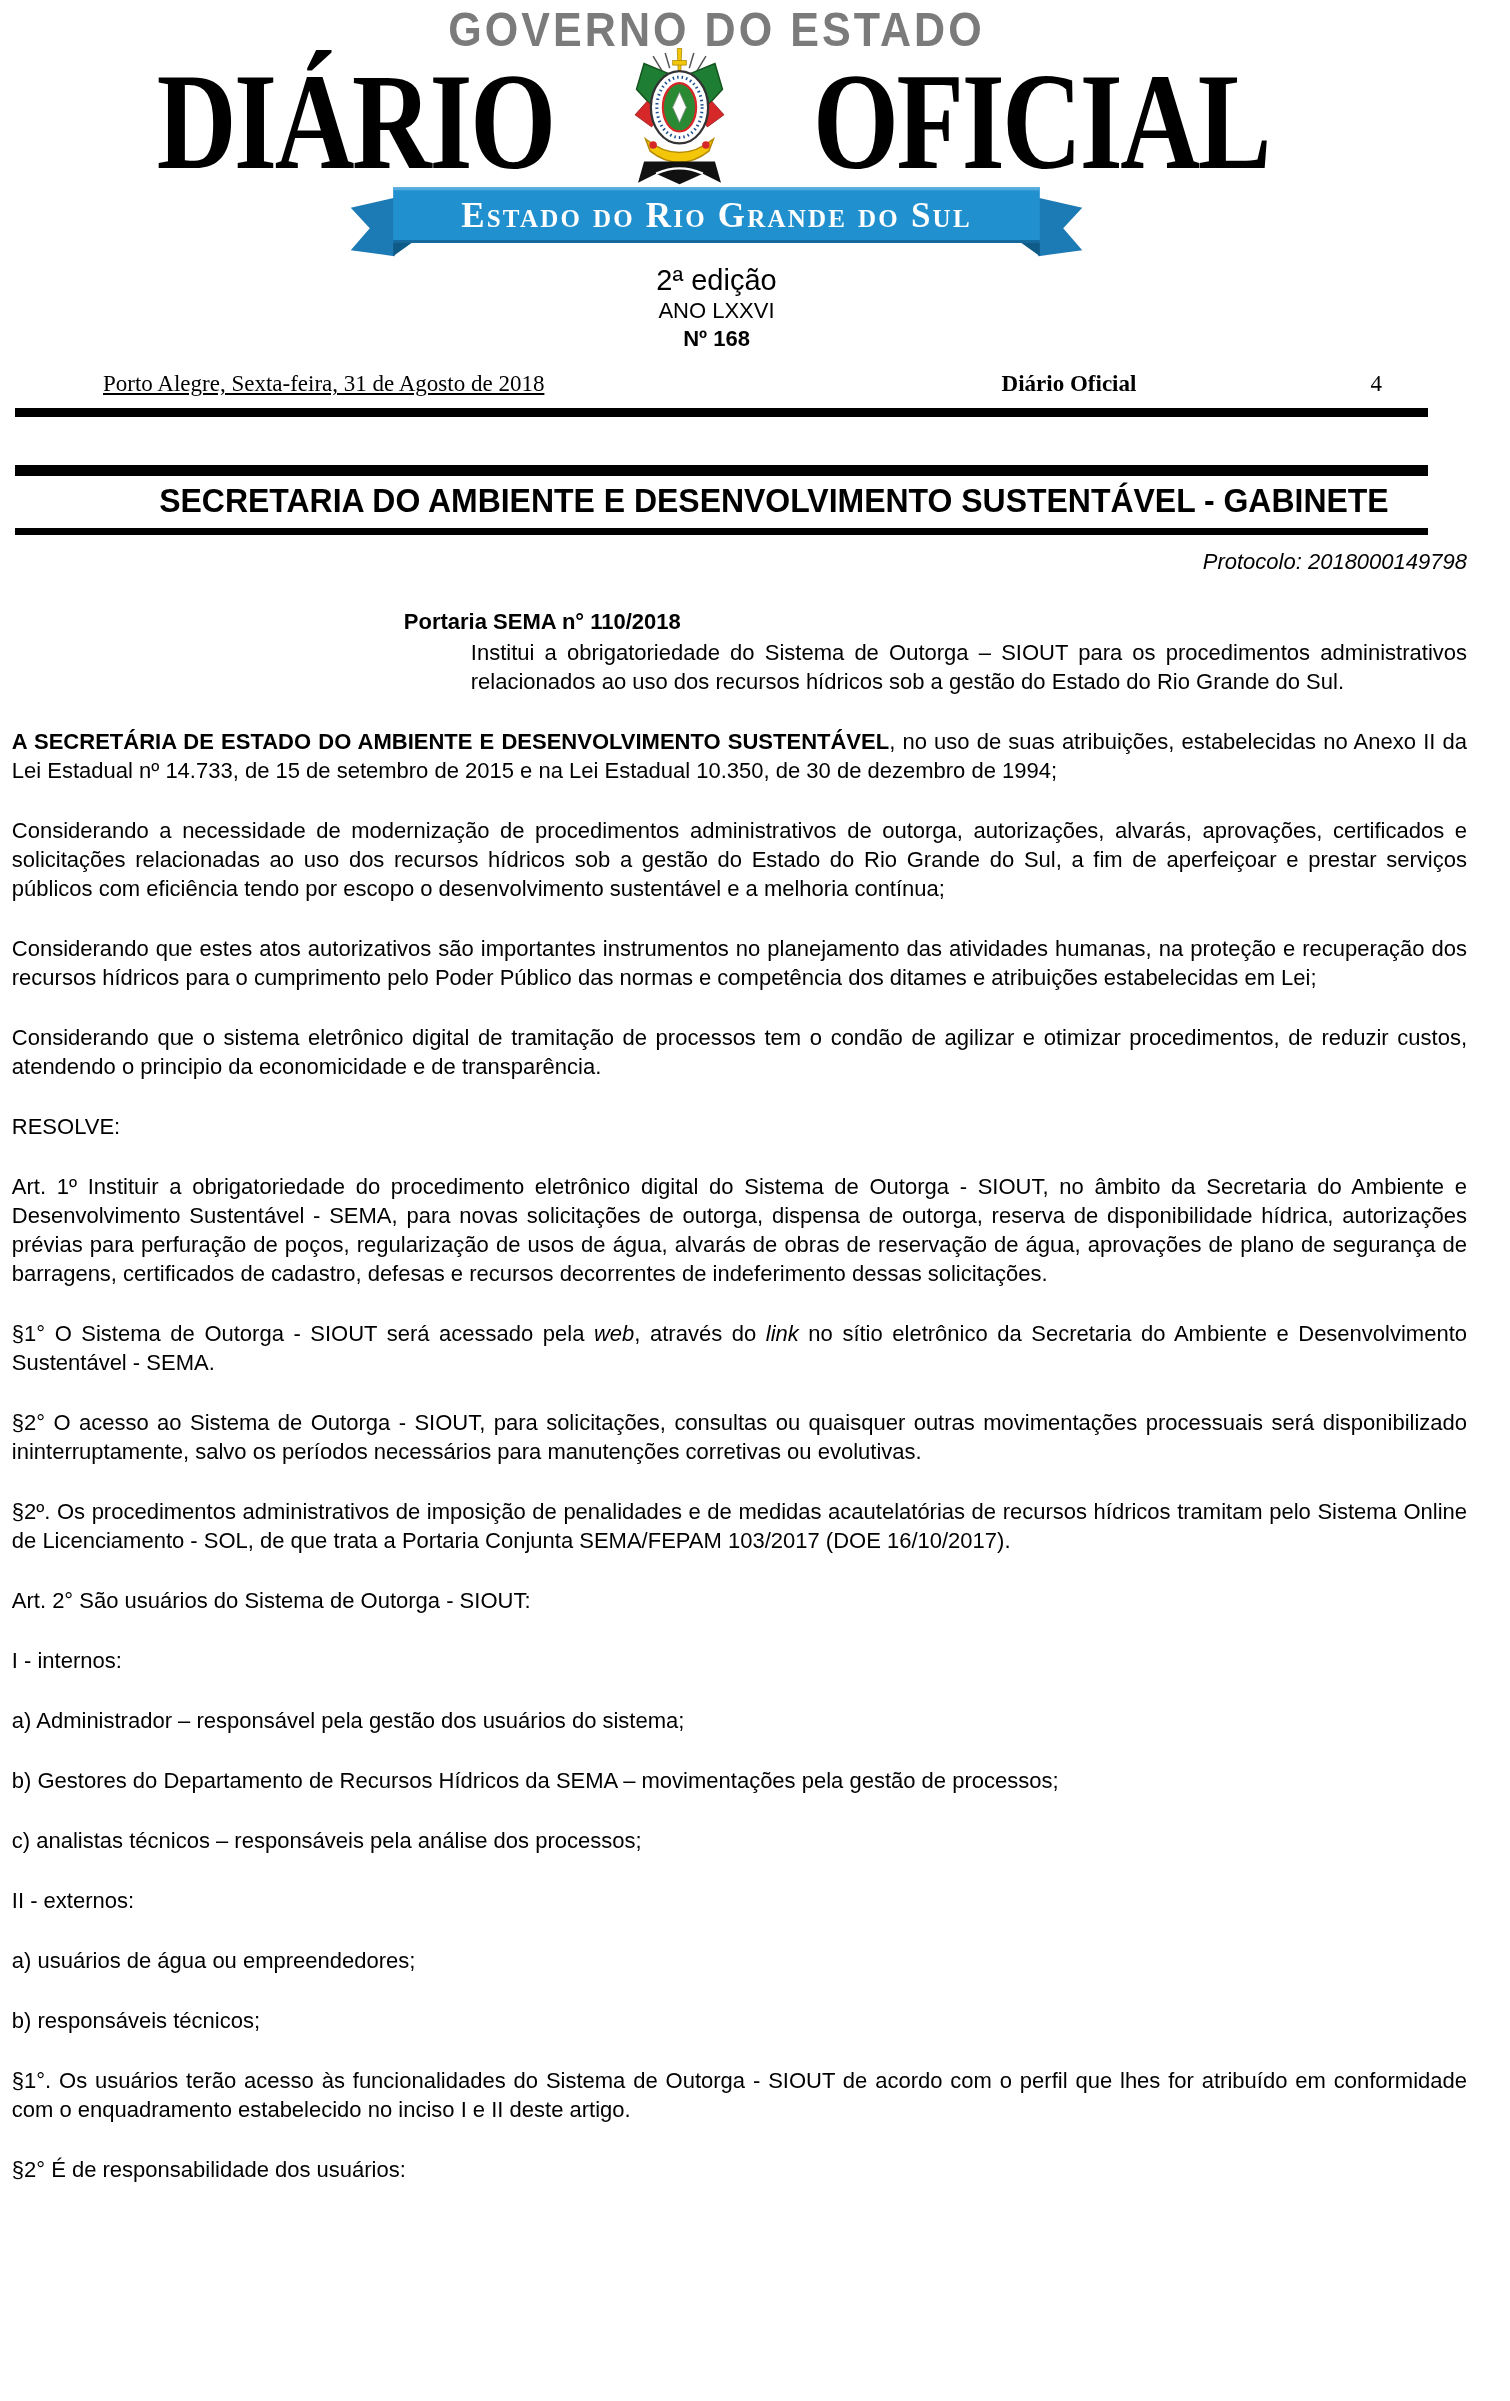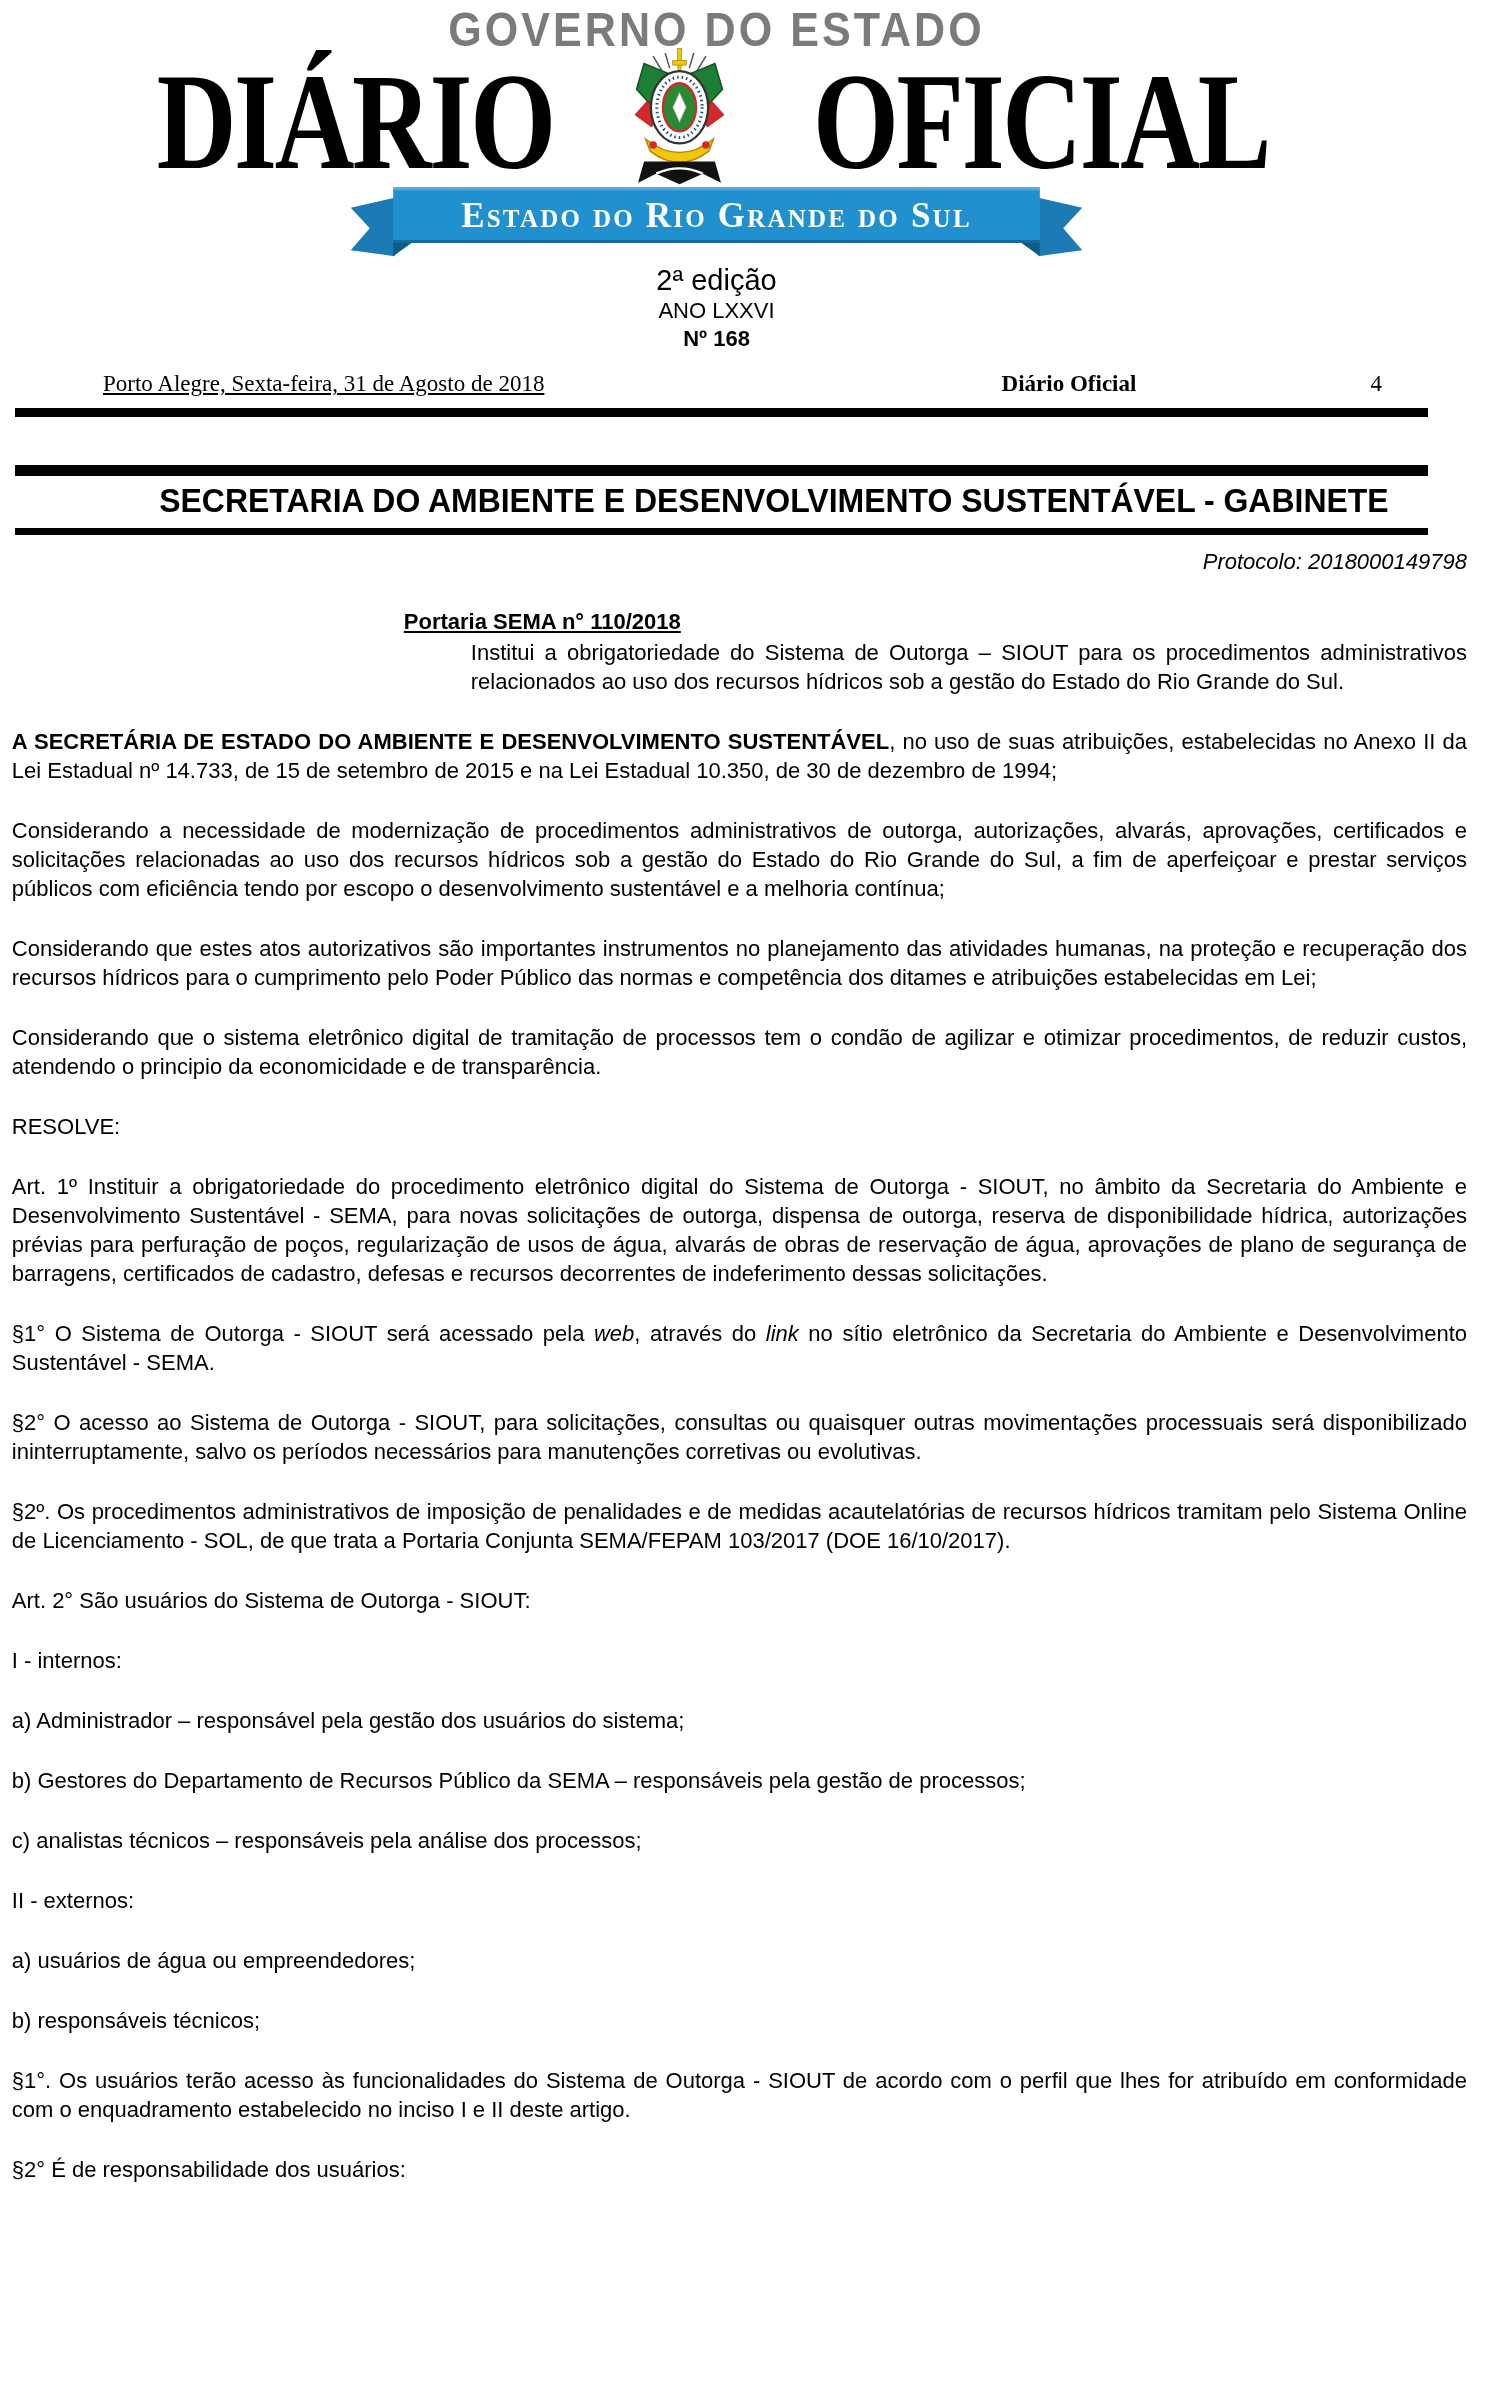--- a/index.html
+++ b/index.html
@@ -37,21 +37,21 @@
   .section-block{margin:48px 83px 0 14.7px;}
   .bar-top{height:11px;background:#000;}
   .bar-bottom{height:7.3px;background:#000;}
   .section-title{text-align:right;padding:5.1px 0 8px;}
   .section-title span{display:inline-block;transform:scaleX(.94);transform-origin:center;
         font-weight:bold;font-size:34px;letter-spacing:0;}
   
   .doc{margin:11.8px 44px 0 11.8px;font-size:22px;line-height:29px;text-align:justify;}
   .doc p{margin:0 0 31px;}
   .protocol{text-align:right;font-style:italic;}
-  .portaria-title{font-weight:bold;margin:0 0 2.2px 392px !important;text-align:left;text-decoration:underline;}
+  .portaria-title{font-weight:bold;margin:0 0 2.2px 392px !important;text-align:left;}
   .ementa{margin:0 0 31px 459px !important;}
   .doc p:last-child{margin-bottom:0;}
   i{}
 </style>
 </head>
 <body>
 
 <div class="page">
 
   <header class="masthead">
@@ -136,21 +136,21 @@
 
     <p><span>§1° O Sistema de Outorga - SIOUT será acessado pela </span><i>web</i><span>, através do </span><i>link</i><span> no sítio eletrônico da Secretaria do Ambiente e Desenvolvimento Sustentável - SEMA.</span></p>
 
     <p>§2° O acesso ao Sistema de Outorga - SIOUT, para solicitações, consultas ou quaisquer outras movimentações processuais será disponibilizado ininterruptamente, salvo os períodos necessários para manutenções corretivas ou evolutivas.</p>
     <p>§2º. Os procedimentos administrativos de imposição de penalidades e de medidas acautelatórias de recursos hídricos tramitam pelo Sistema Online de Licenciamento - SOL, de que trata a Portaria Conjunta SEMA/FEPAM 103/2017 (DOE 16/10/2017).</p>
 
     <p>Art. 2° São usuários do Sistema de Outorga - SIOUT:</p>
 
     <p>I - internos:</p>
     <p>a) Administrador – responsável pela gestão dos usuários do sistema;</p>
-    <p>b) Gestores do Departamento de Recursos Público da SEMA – responsáveis pela gestão de processos;</p>
+    <p>b) Gestores do Departamento de Recursos Hídricos da SEMA – movimentações pela gestão de processos;</p>
     <p>c) analistas técnicos – responsáveis pela análise dos processos;</p>
 
     <p>II - externos:</p>
     <p>a) usuários de água ou empreendedores;</p>
     <p>b) responsáveis técnicos;</p>
 
     <p>§1°. Os usuários terão acesso às funcionalidades do Sistema de Outorga - SIOUT de acordo com o perfil que lhes for atribuído em conformidade com o enquadramento estabelecido no inciso I e II deste artigo.</p>
     <p>§2° É de responsabilidade dos usuários:</p>
   </main>
 

